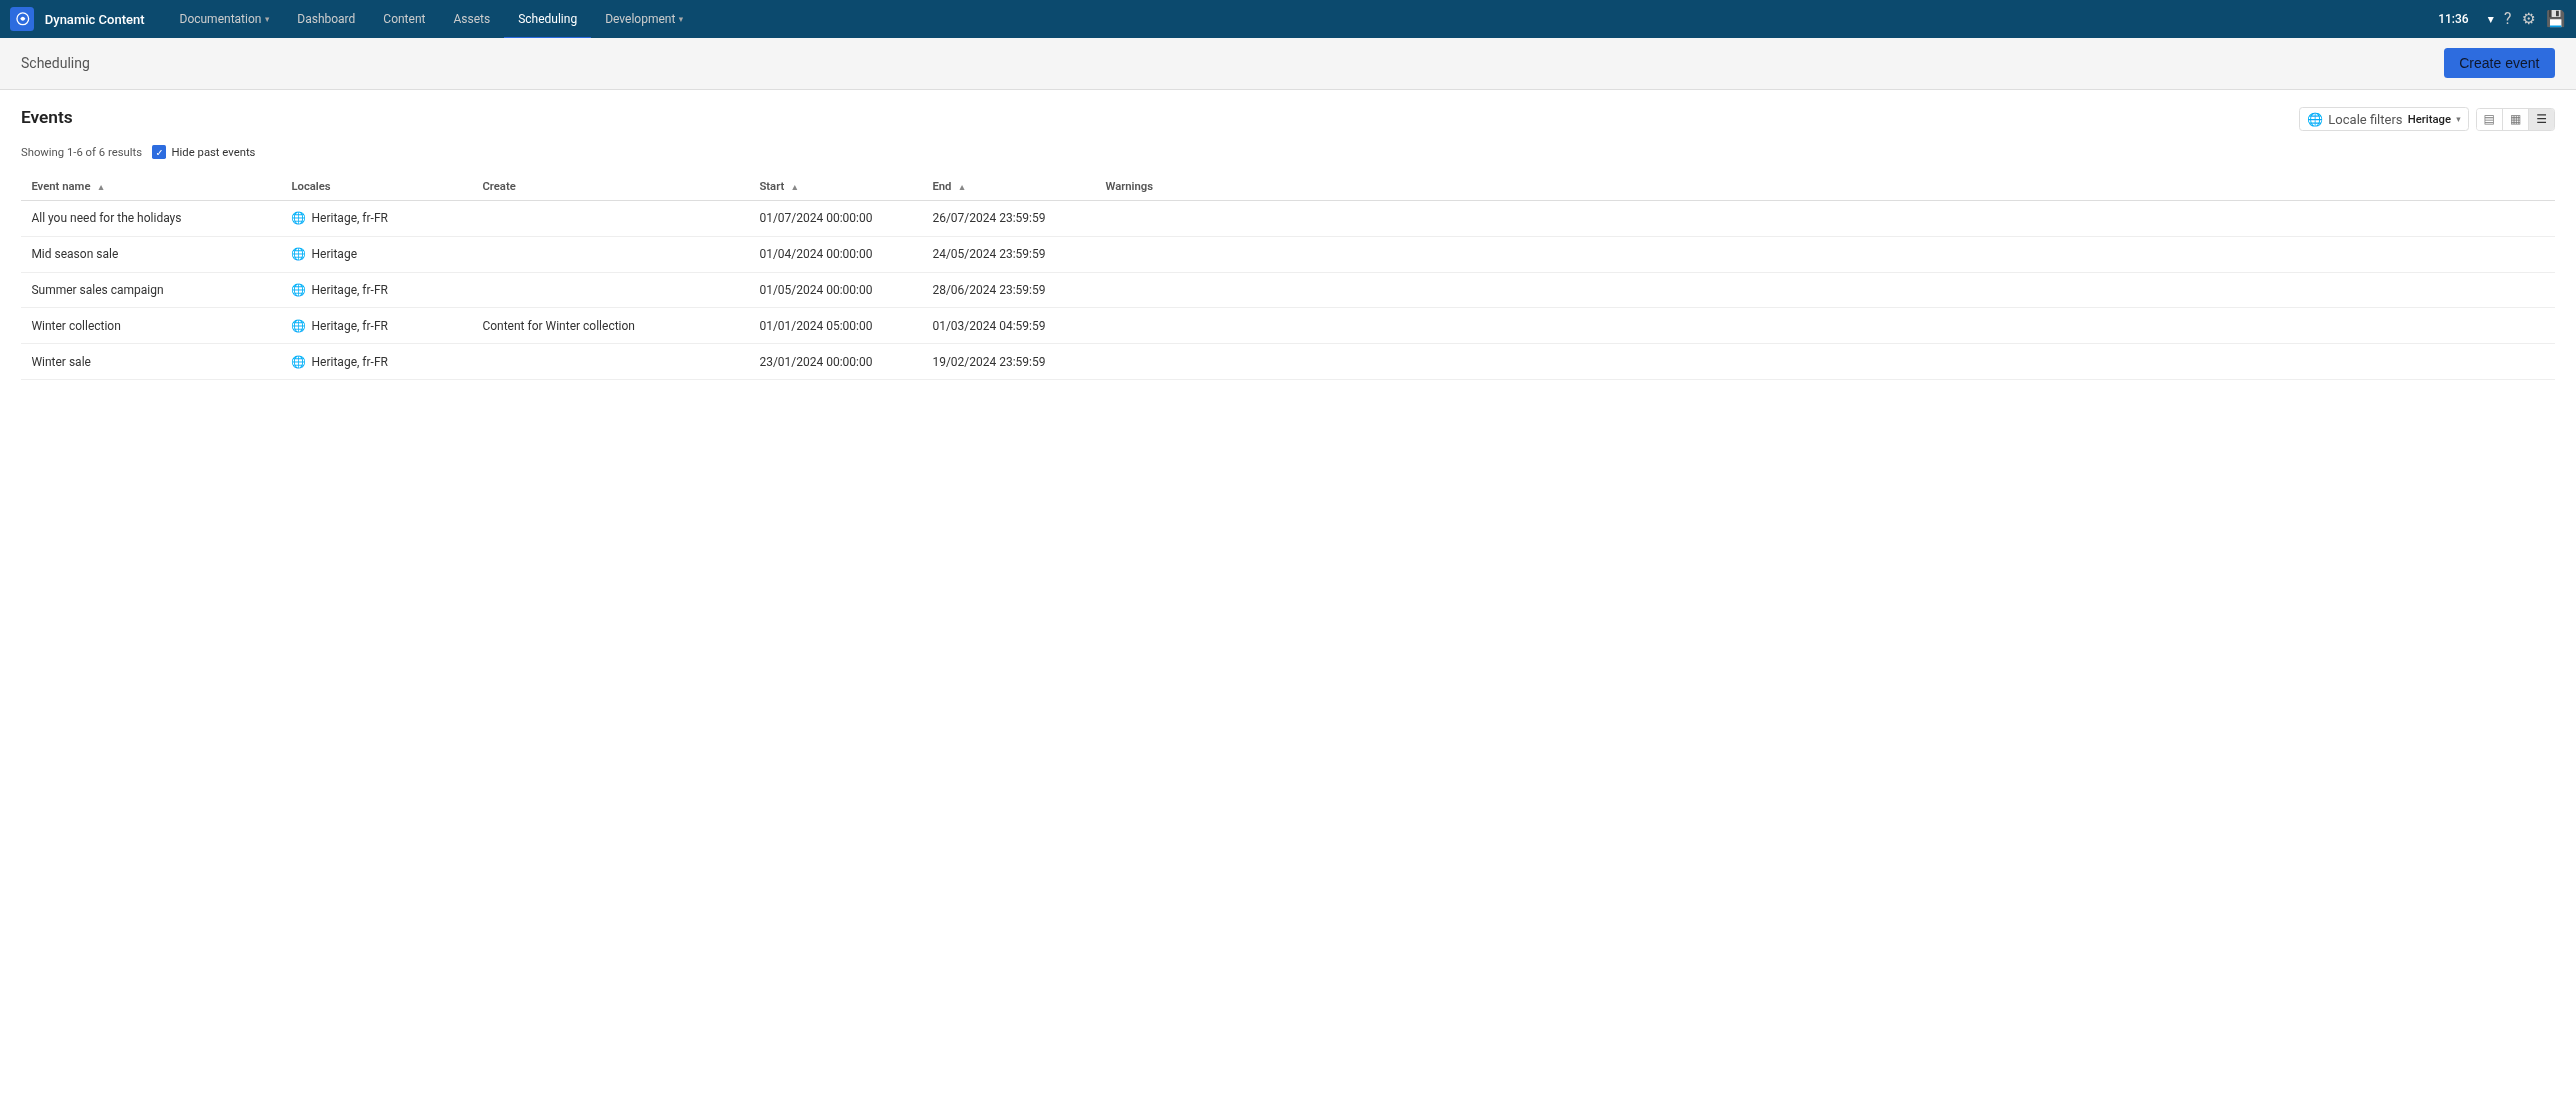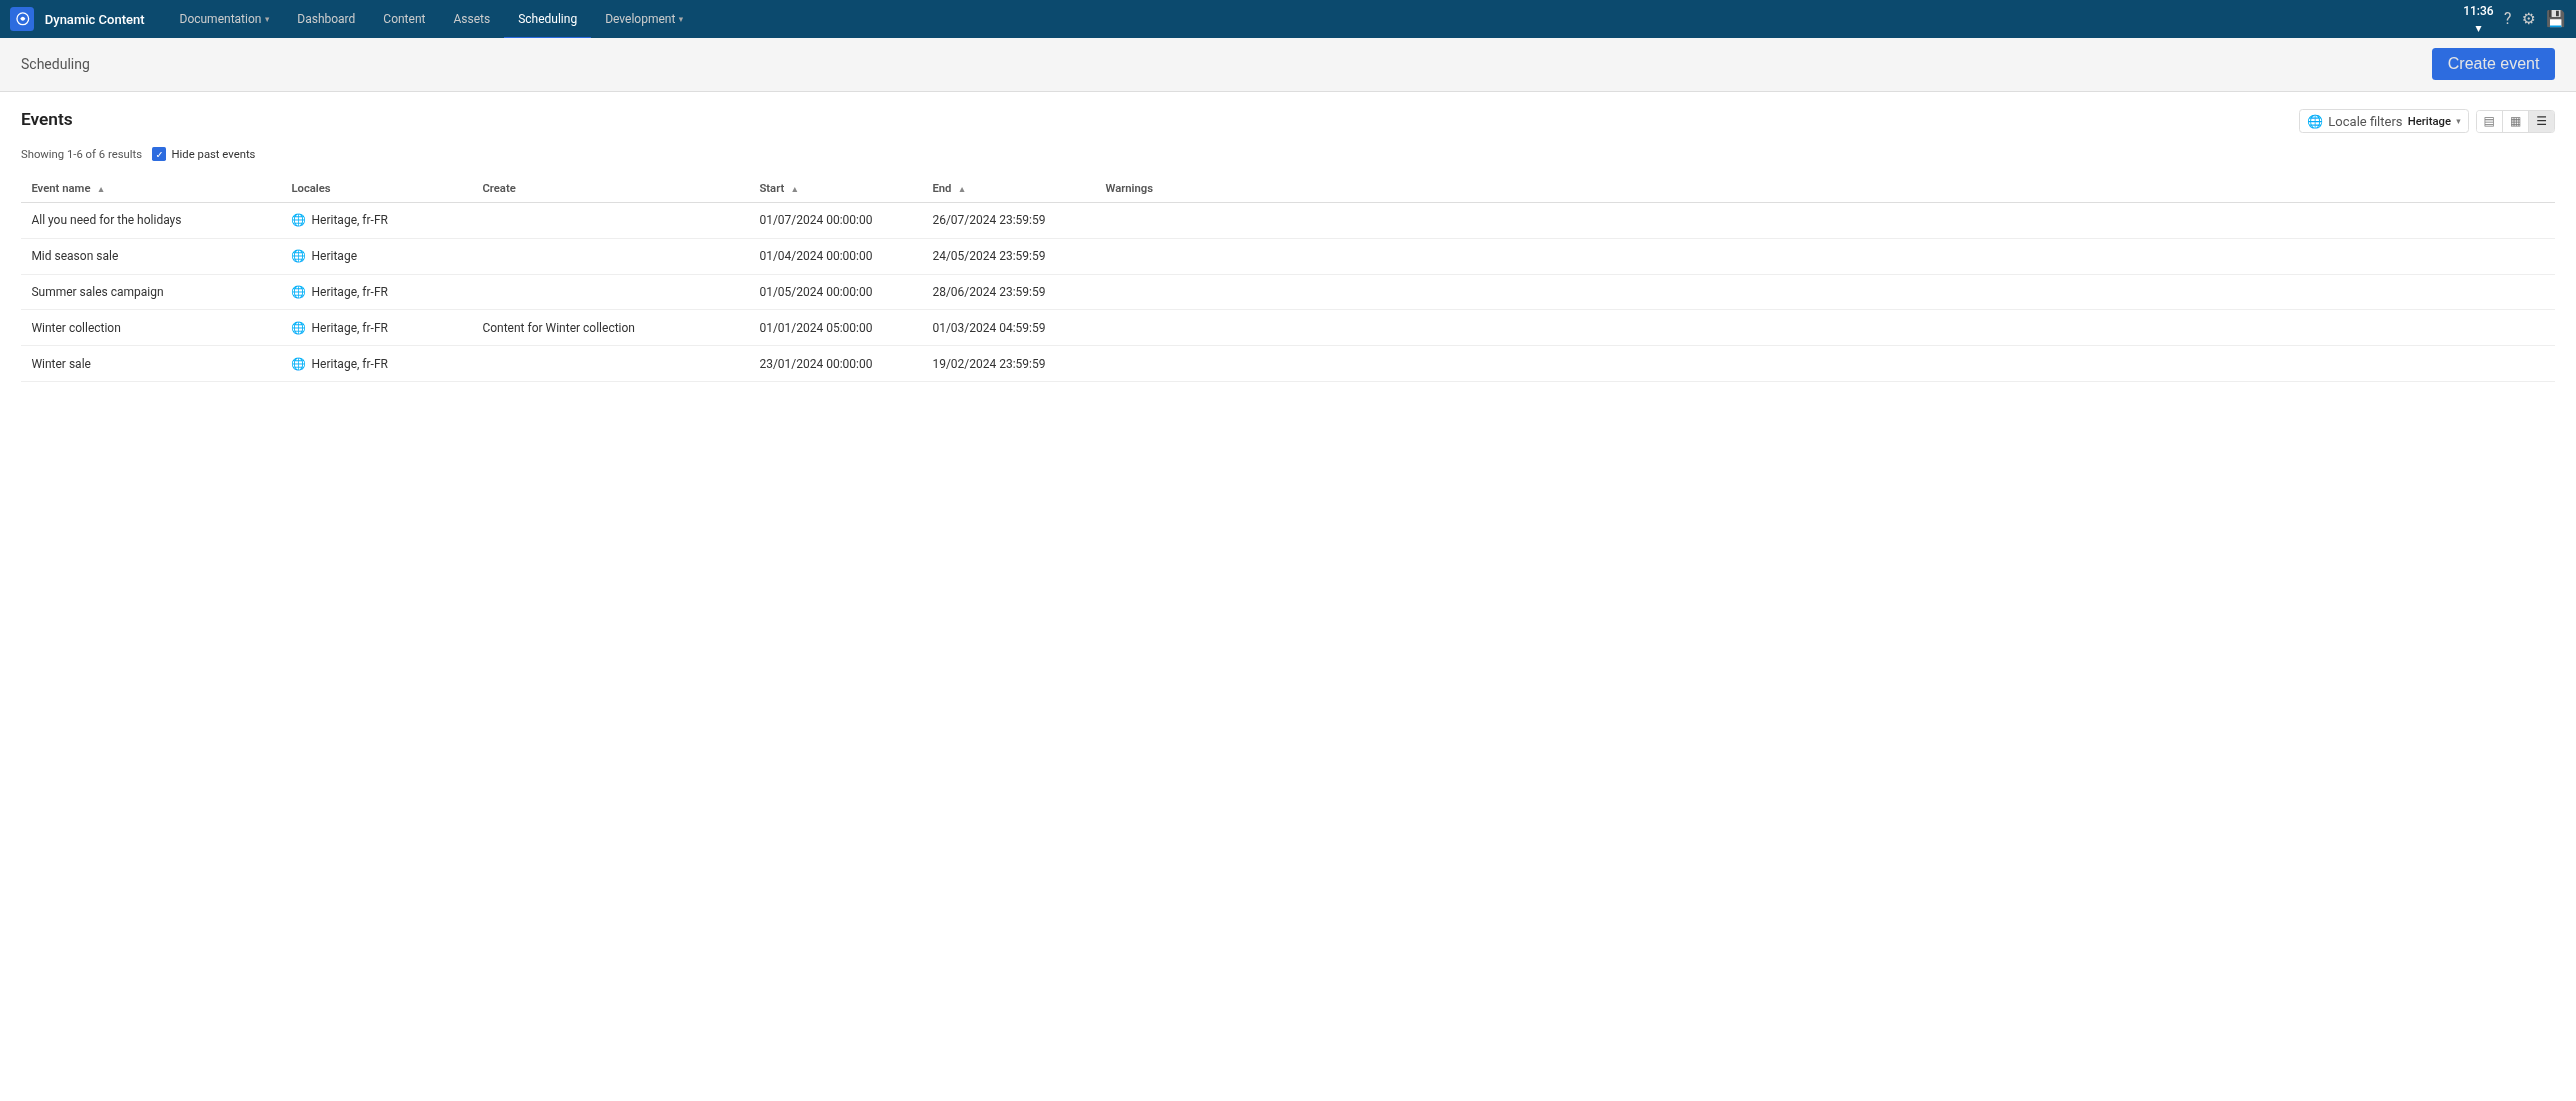--- a/index.html
+++ b/index.html
@@ -58,22 +58,21 @@
       align-items: center;
       gap: 10.4px;
       margin-left: auto;
     }
     .nav-time {
       color: #fff;
       font-size: 12px;
       font-weight: 500;
       display: flex;
       align-items: center;
-      gap: 3px;
-      flex-direction: column;
+      gap: 19px;
     }
     .nav-icon-btn {
       color: #ccc;
       cursor: pointer;
       font-size: 15.6px;
       display: flex;
       align-items: center;
     }
 
     
@@ -86,25 +85,25 @@
     }
     .sub-header-title {
       font-size: 14px;
       color: #555;
     }
     .sub-header-right {
       margin-left: auto;
     }
     .create-event-btn {
       background: #2d6cdf;
-      color: #e5e5e5;
+      color: #0f172a;
       border: none;
       border-radius: 3.5px;
       padding: 7px 15.6px;
-      font-size: 16px;
+      font-size: 14px;
       cursor: pointer;
       font-weight: 500;
     }
 
     
     .page-content {
       padding: 17.3px 21px;
     }
 
     

